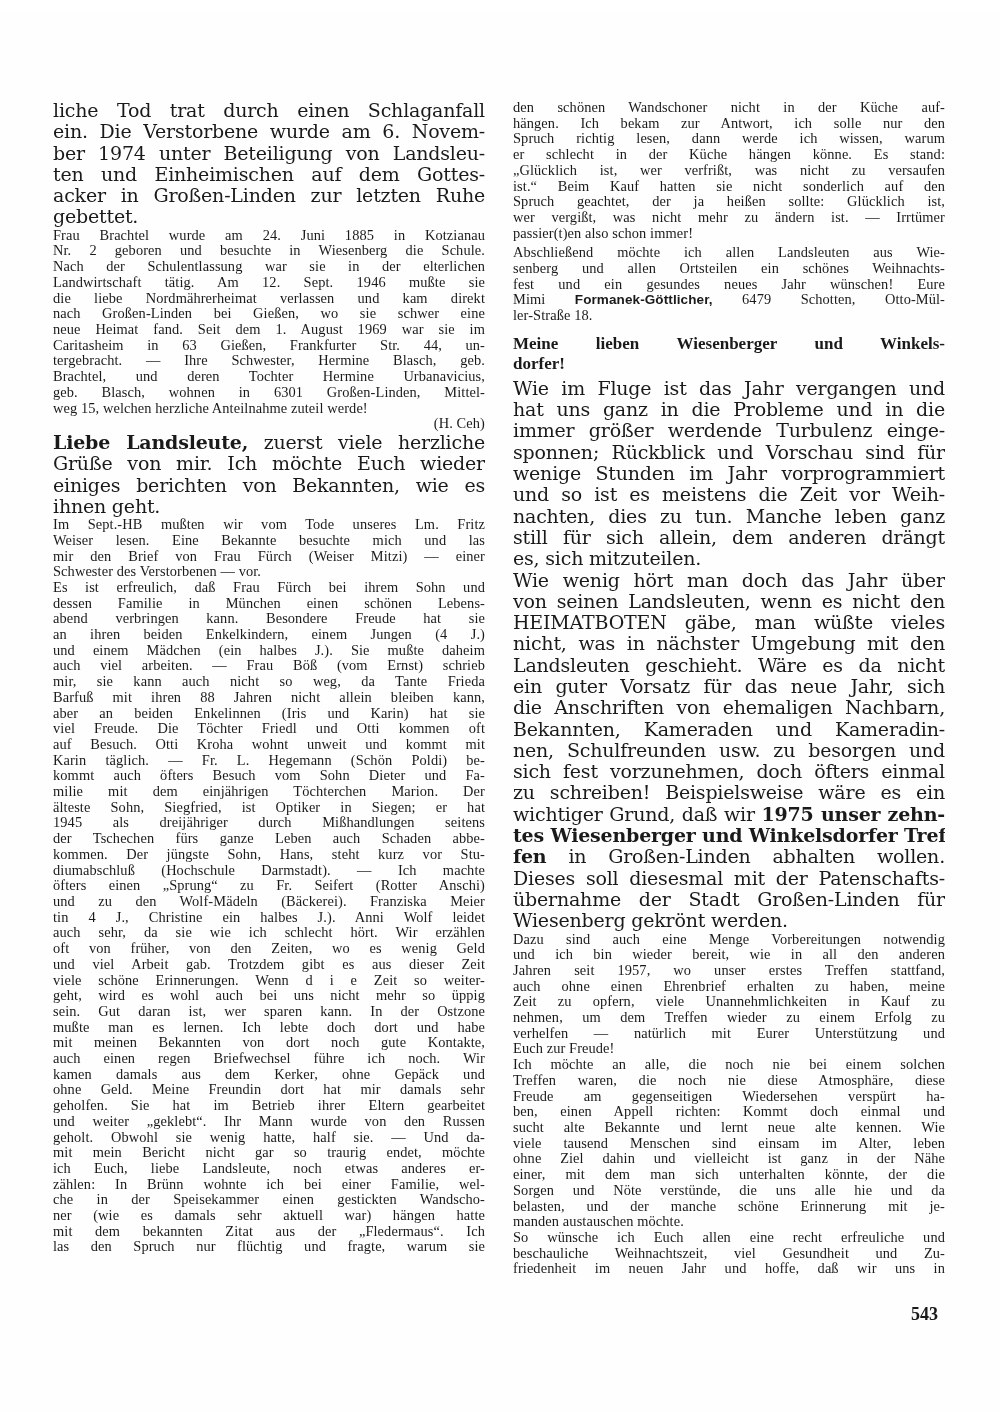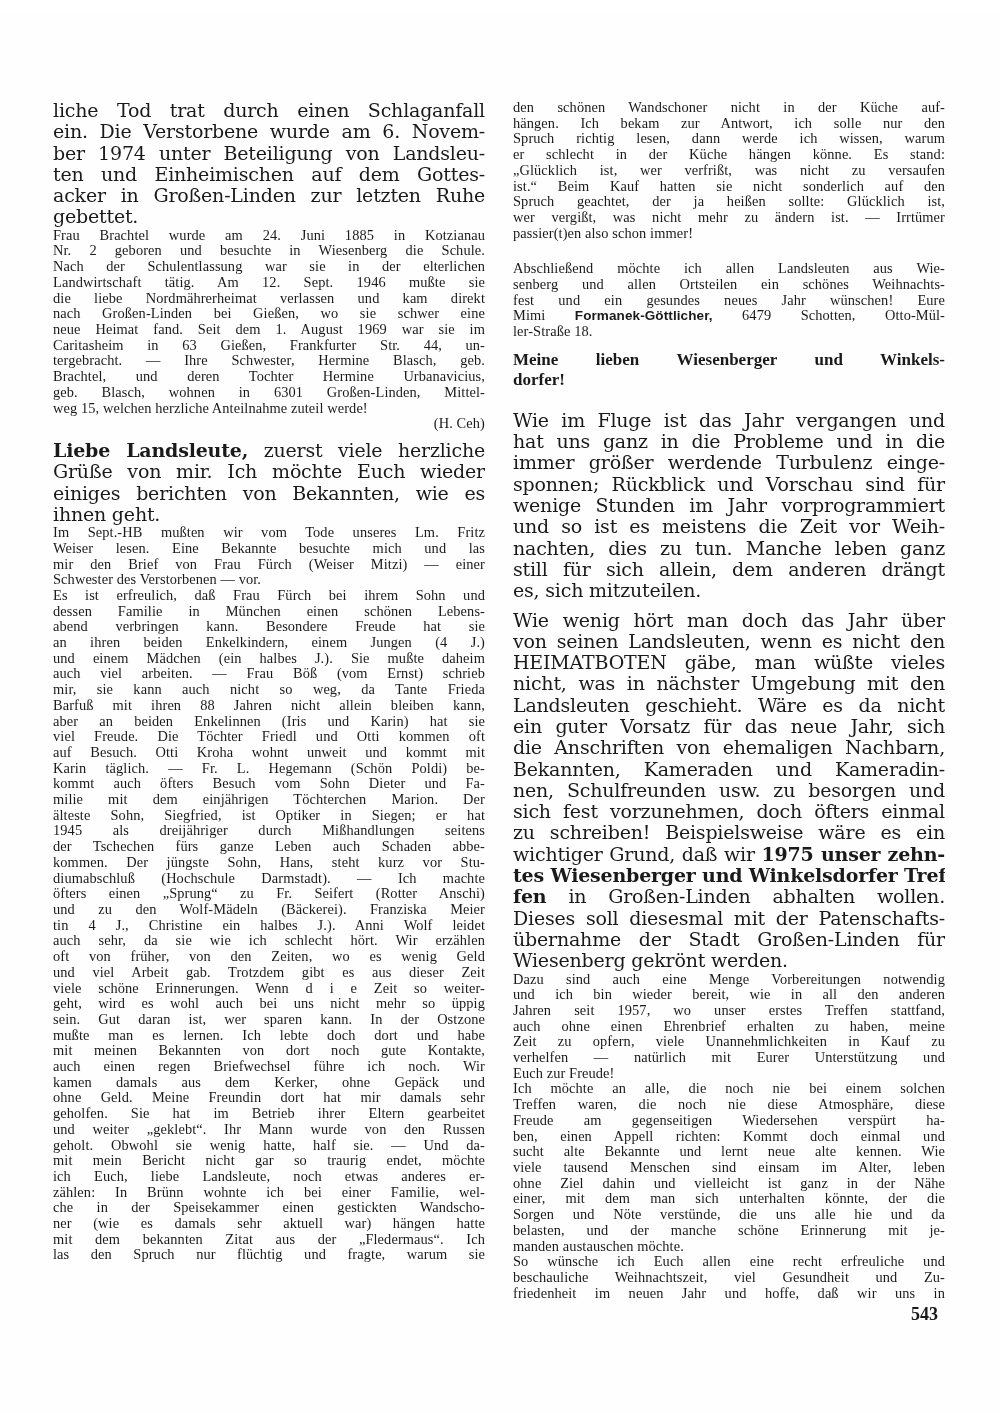--- a/index.html
+++ b/index.html
@@ -11,22 +11,22 @@
     .block { margin: 0; }
     .line { display: block; white-space: nowrap; text-align: justify; text-align-last: justify; overflow: hidden; }
     .line.last { text-align-last: left; }
     .large .line { font-family: "DejaVu Serif", serif; font-size: 19px; line-height: 21.3px; letter-spacing: -0.2px; }
     .small .line { font-family: "Liberation Serif", serif; font-size: 14.4px; line-height: 15.7px; letter-spacing: 0.1px; }
     .heading .line { font-family: "Liberation Serif", serif; font-weight: bold; font-size: 17px; line-height: 20px; }
     .b { font-weight: bold; }
     .sans-b { font-family: "Liberation Sans", sans-serif; font-weight: bold; font-size: 13.5px; }
     .signature { text-align-last: right; }
     .mt4 { }
-    .mt6 { margin-top: 20px; }
-    .mt8 { margin-top: 8px; }
+    .mt6 { margin-top: 4px; }
+    .mt8 { }
     .mt10 { margin-top: 10px; }
     .page-number { position: absolute; left: 911px; top: 1292px; font-family: "Liberation Serif", serif; font-weight: bold; font-size: 18px; }
   </style>
 </head>
 <body>
 
 <div class="page">
 
   <div class="col col-left">
 
@@ -183,20 +183,21 @@
           <span class="line last">Wiesenberg gekrönt werden.</span>
         </div>
     </div>
 
     <div class="block small mt4">
         <span class="line">Dazu sind auch eine Menge Vorbereitungen notwendig</span>
         <span class="line">und ich bin wieder bereit, wie in all den anderen</span>
         <span class="line">Jahren seit 1957, wo unser erstes Treffen stattfand,</span>
         <span class="line">auch ohne einen Ehrenbrief erhalten zu haben, meine</span>
         <span class="line">Zeit zu opfern, viele Unannehmlichkeiten in Kauf zu</span>
+        <span class="line">nehmen, um dem Treffen wieder zu einem Erfolg zu</span>
         <span class="line">verhelfen — natürlich mit Eurer Unterstützung und</span>
         <span class="line last">Euch zur Freude!</span>
       </div>
     <div class="block small">
         <span class="line">Ich möchte an alle, die noch nie bei einem solchen</span>
         <span class="line">Treffen waren, die noch nie diese Atmosphäre, diese</span>
         <span class="line">Freude am gegenseitigen Wiedersehen verspürt ha-</span>
         <span class="line">ben, einen Appell richten: Kommt doch einmal und</span>
         <span class="line">sucht alte Bekannte und lernt neue alte kennen. Wie</span>
         <span class="line">viele tausend Menschen sind einsam im Alter, leben</span>

